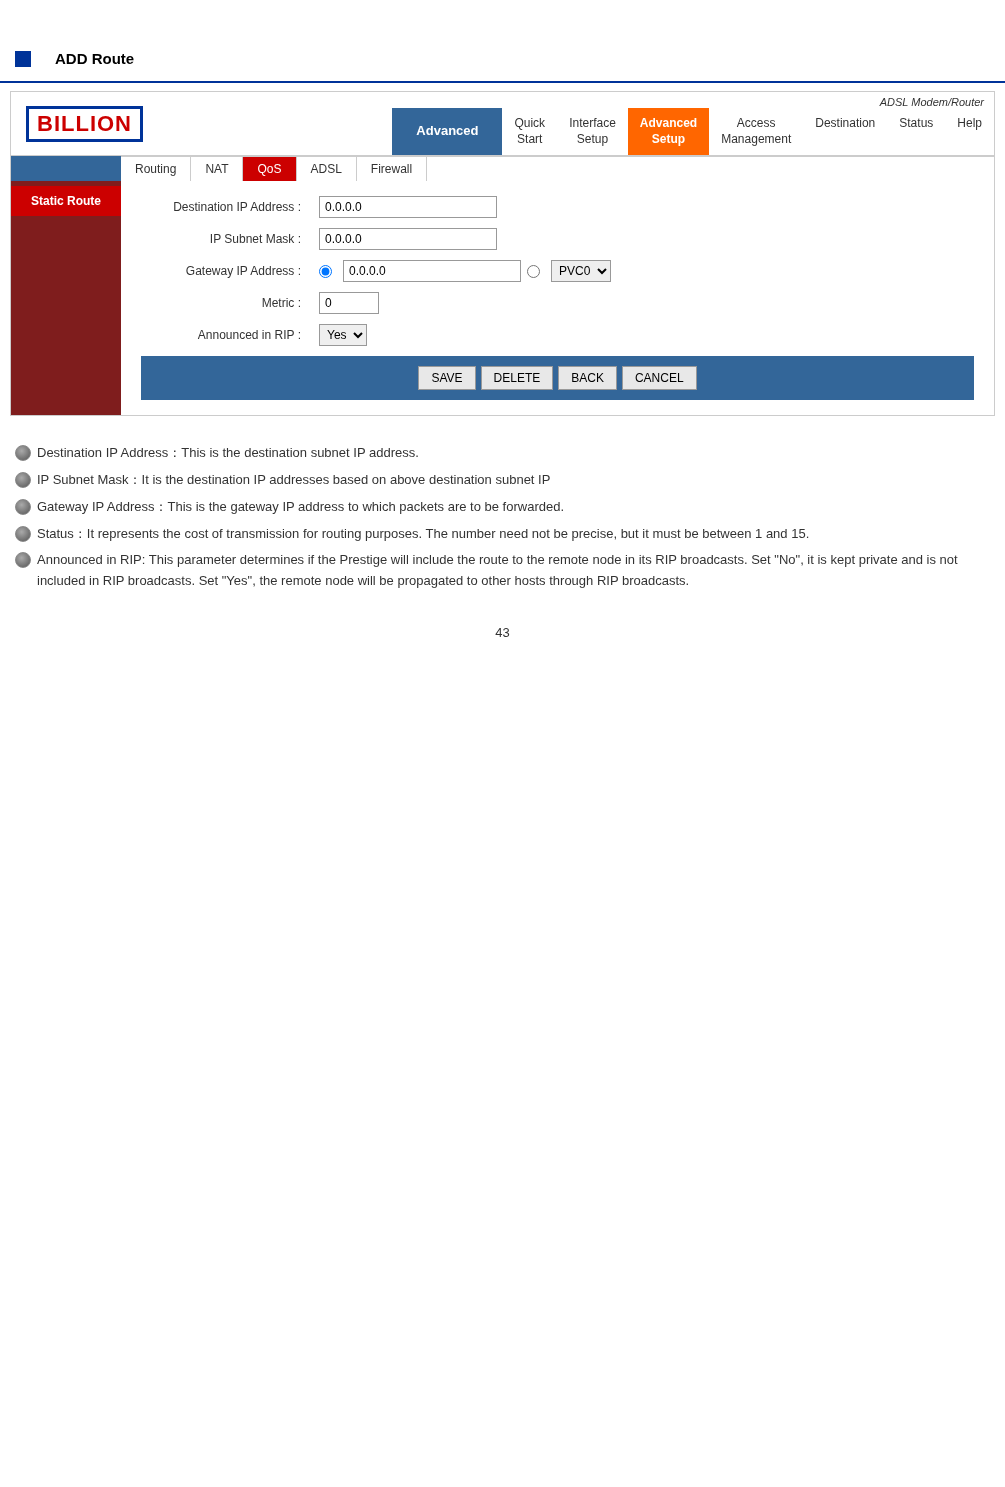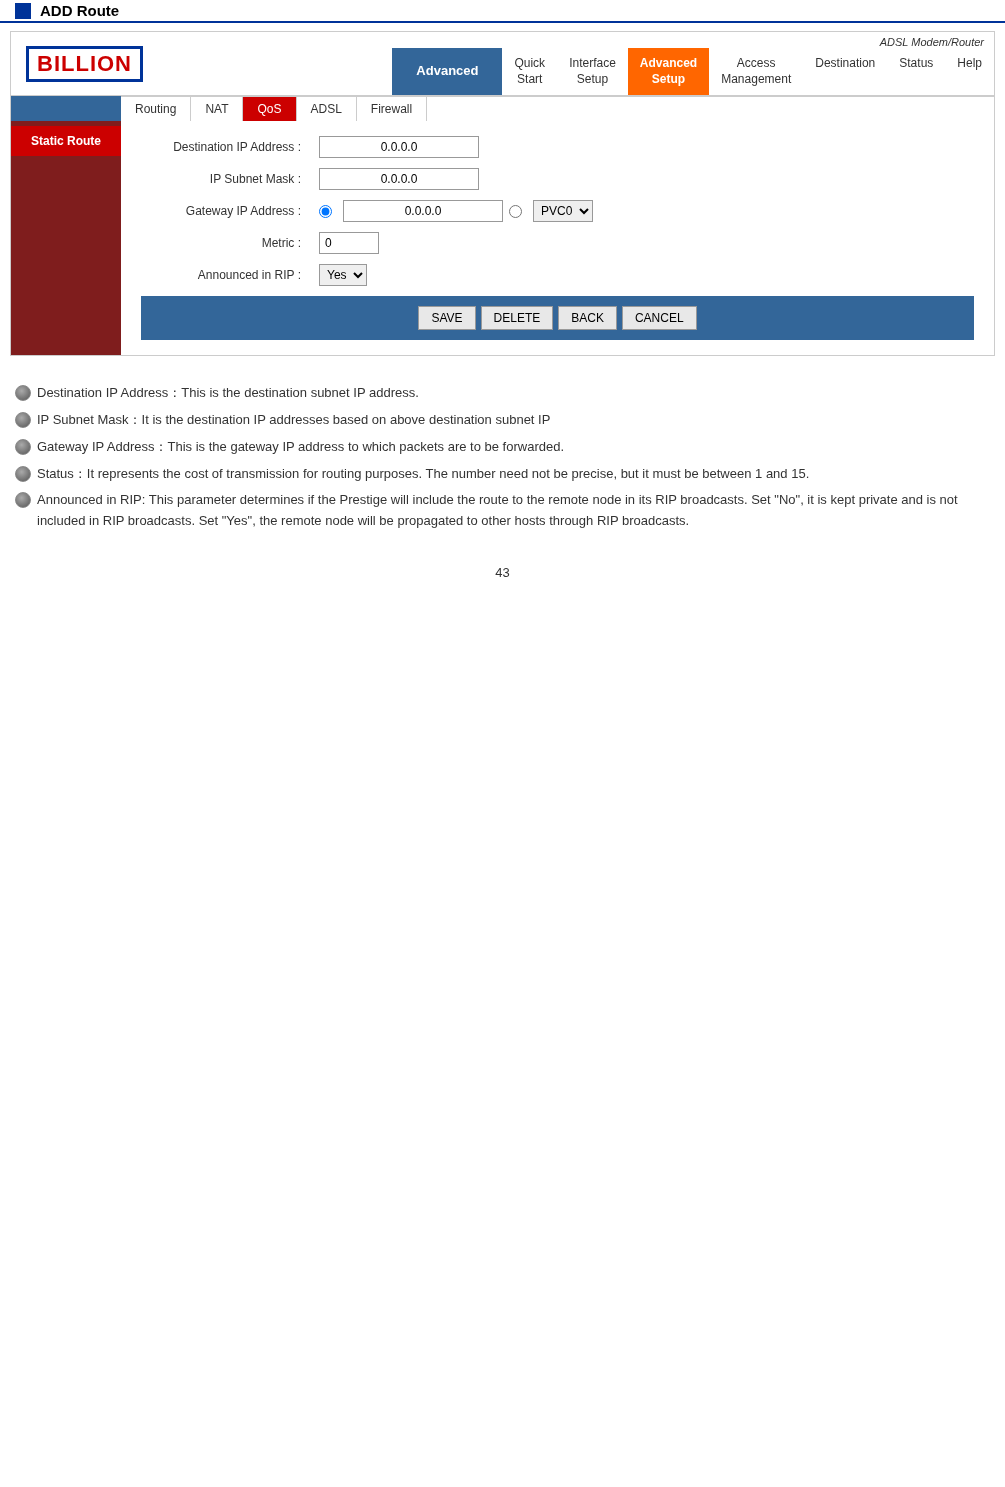--- a/index.html
+++ b/index.html
@@ -1,18 +1,18 @@
 <!DOCTYPE html>
 <html><head>
   <meta charset="utf-8">
   <style>
     * { margin: 0; padding: 0; box-sizing: border-box; }
     body { font-family: Arial, sans-serif; font-size: 13px; background: #fff; width: 1005px; }
 
-    .page-title { display: flex; align-items: center; gap: 9px; padding: 2px 15px; font-size: 15px; font-weight: bold; }
+    .page-title { display: flex; align-items: center; gap: 24px; padding: 14px 15px; font-size: 15px; font-weight: bold; margin-top: 36px; }
     .page-title-icon { width: 16px; height: 16px; background: #003399; display: inline-block; }
     .divider-line { border: none; border-top: 2px solid #003399; margin: 0 0 8px 0; }
 
     .router-container { border: 1px solid #ccc; margin: 0 10px 15px 10px; }
 
     
     .header-row { display: flex; align-items: stretch; background: #fff; border-bottom: 1px solid #ccc; }
     .logo-cell { padding: 8px 15px; display: flex; align-items: center; min-width: 210px; }
     .logo-text { font-size: 22px; font-weight: 900; color: #003399; font-family: 'Arial Black', Arial, sans-serif; border: 3px solid #003399; padding: 2px 8px; letter-spacing: 1px; }
     .logo-text span { color: #cc0000; }
@@ -35,21 +35,21 @@
     .left-sidebar { width: 110px; background: #7f1d1d; }
     .static-route-label { background: #cc0000; color: #fff; font-size: 12px; font-weight: bold; text-align: center; padding: 8px 5px; margin-top: 5px; }
 
     .main-content { flex: 1; padding: 15px 20px; background: #fff; }
 
     
     .form-table { width: 100%; }
     .form-row { display: flex; align-items: center; margin-bottom: 10px; gap: 8px; }
     .form-label { text-align: right; min-width: 170px; padding-right: 10px; font-size: 12px; color: #333; }
     .form-input { border: 1px solid #999; padding: 3px 5px; font-size: 12px; width: 120px; }
-    .form-input-wide { width: 160px; text-align: center; }
+    .form-input-wide { width: 178px; }
     .radio-btn { margin-right: 5px; }
     .select-input { border: 1px solid #999; padding: 2px 3px; font-size: 12px; }
 
     .gateway-row { display: flex; align-items: center; gap: 6px; }
 
     
     .action-row { background: #336699; padding: 10px 15px; display: flex; justify-content: center; gap: 5px; margin-top: 10px; }
     .action-btn { padding: 4px 12px; font-size: 12px; border: 1px solid #999; background: #e8e8e8; cursor: pointer; font-weight: normal; }
 
     

